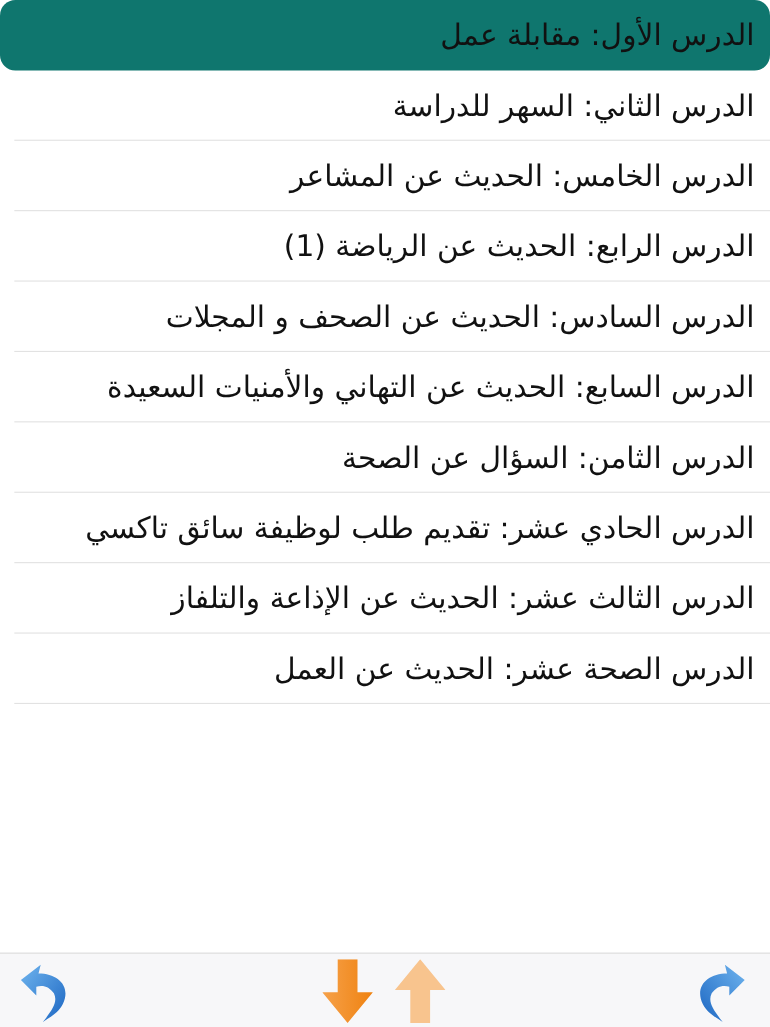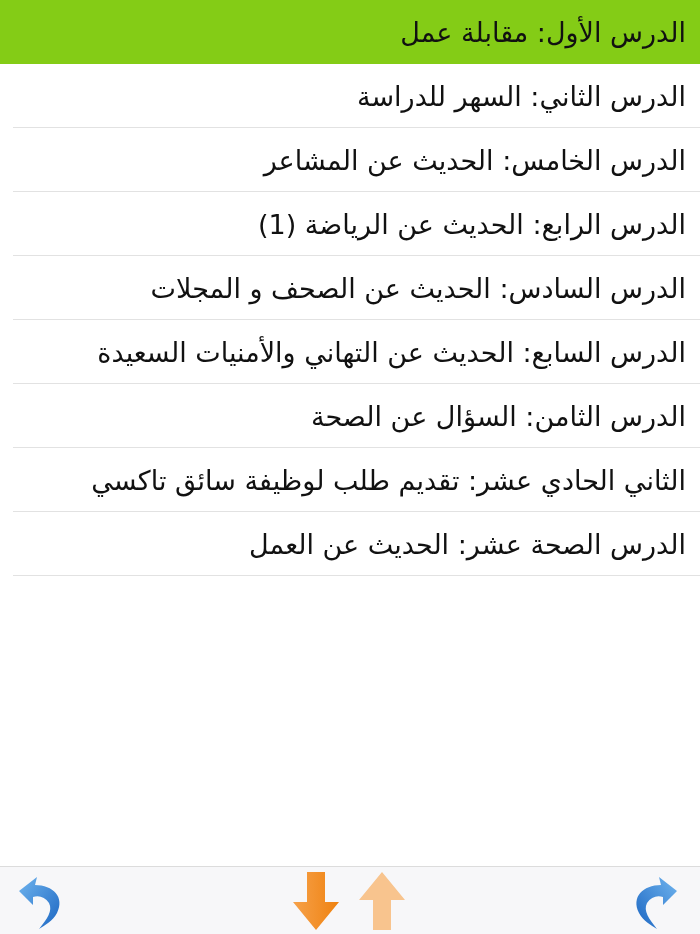--- a/index.html
+++ b/index.html
@@ -3,21 +3,21 @@
 <meta charset="utf-8">
 <style>
   html, body { margin:0; padding:0; }
   body { width:700px; height:934px; overflow:hidden; background:#ffffff; position:relative;
          font-family: "DejaVu Sans", sans-serif; }
   .list { position:absolute; top:0; left:0; width:700px; height:934px; overflow:hidden; }
   .row { position:relative; height:64px; box-sizing:border-box; direction:rtl;
          display:flex; align-items:center; padding-right:14px; padding-left:8px;
          font-size:27px; color:#111; white-space:nowrap; }
   .row::after { content:""; position:absolute; bottom:0; left:13px; right:0; height:1px; background:#e2e2e2; }
-  .row.selected { background:#84cc16; }
+  .row.selected { background:#0f766e;border-radius:14px; }
   .row.selected::after { display:none; }
   .toolbar { position:absolute; left:0; top:866px; width:700px; height:68px;
              background:rgba(247,247,249,0.94); border-top:1px solid #dcdcdc; }
   .tb-btn { position:absolute; top:0; height:68px; display:flex; align-items:center; justify-content:center; }
 </style>
 </head>
 <body>
 
 <div class="list">
   <div class="row selected">
@@ -35,21 +35,24 @@
   <div class="row">
       <span>الدرس السادس: الحديث عن الصحف و المجلات</span>
     </div>
   <div class="row">
       <span>الدرس السابع: الحديث عن التهاني والأمنيات السعيدة</span>
     </div>
   <div class="row">
       <span>الدرس الثامن: السؤال عن الصحة</span>
     </div>
   <div class="row">
-      <span>الثاني الحادي عشر: تقديم طلب لوظيفة سائق تاكسي</span>
+      <span>الدرس الحادي عشر: تقديم طلب لوظيفة سائق تاكسي</span>
+    </div>
+  <div class="row">
+      <span>الدرس الثالث عشر: الحديث عن الإذاعة والتلفاز</span>
     </div>
   <div class="row">
       <span>الدرس الصحة عشر: الحديث عن العمل</span>
     </div>
 </div>
 
 <div class="toolbar">
   <div class="tb-btn" style="left:10px;width:60px;">
     <svg width="54" height="56" viewBox="0 0 54 56">
       <defs>

